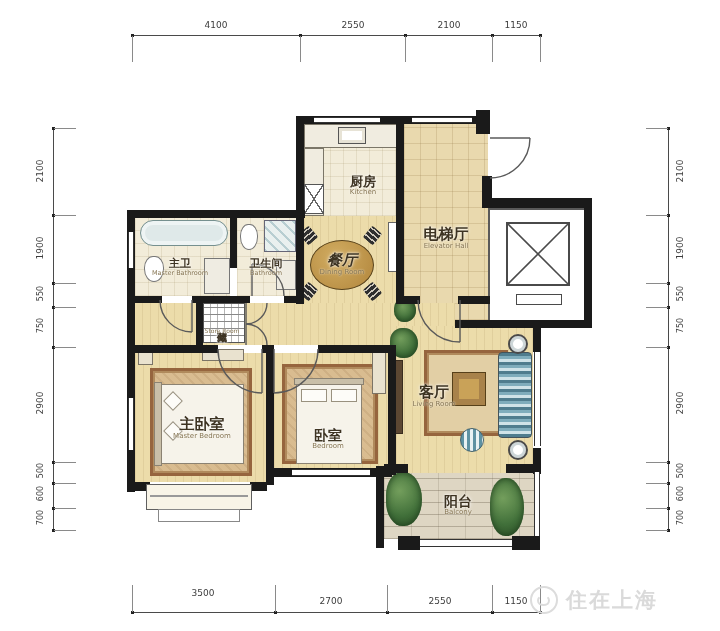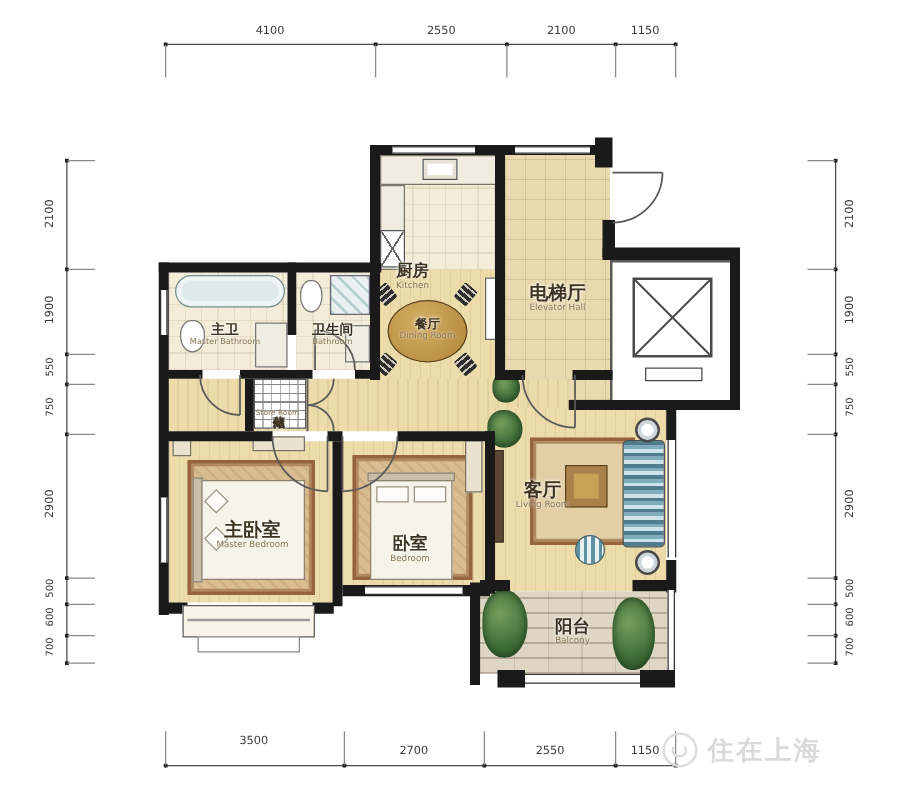--- a/index.html
+++ b/index.html
@@ -177,30 +177,30 @@
       <path d="M 246 324 A 21 21 0 0 0 267 303"></path>
       <path d="M 246 324 A 21 21 0 0 1 267 345"></path>
       <path d="M 246 303 L 246 345"></path>
     </g>
     <g stroke="#4a4a4a" stroke-width="1.6">
       <path d="M 508 224 L 568 284"></path>
       <path d="M 568 224 L 508 284"></path>
     </g>
   </svg>
 
-  <div class="roomlabel" style="left:330px;top:186px;margin-top:36px;">
+  <div class="roomlabel" style="left:363px;top:186px;">
     <span class="zh" style="font-size:13px;">厨房</span>
     <span class="en">Kitchen</span>
   </div>
   <div class="roomlabel" style="left:446px;top:238px;">
     <span class="zh" style="font-size:15px;">电梯厅</span>
     <span class="en">Elevator Hall</span>
   </div>
   <div class="roomlabel" style="left:342px;top:264px;">
-    <span class="zh" style="font-size:10px;">餐厅</span>
+    <span class="zh" style="font-size:15px;font-style:italic;">餐厅</span>
     <span class="en">Dining Room</span>
   </div>
   <div class="roomlabel" style="left:180px;top:268px;">
     <span class="zh" style="font-size:11px;">主卫</span>
     <span class="en" style="font-size:6.5px;">Master Bathroom</span>
   </div>
   <div class="roomlabel" style="left:266px;top:268px;">
     <span class="zh" style="font-size:11px;">卫生间</span>
     <span class="en" style="font-size:6.5px;">Bathroom</span>
   </div>

